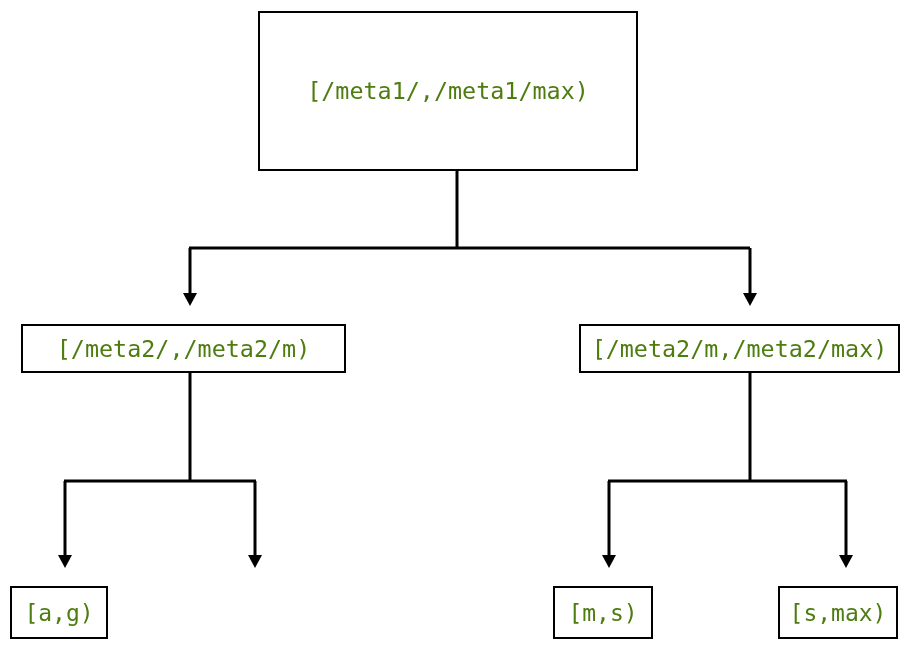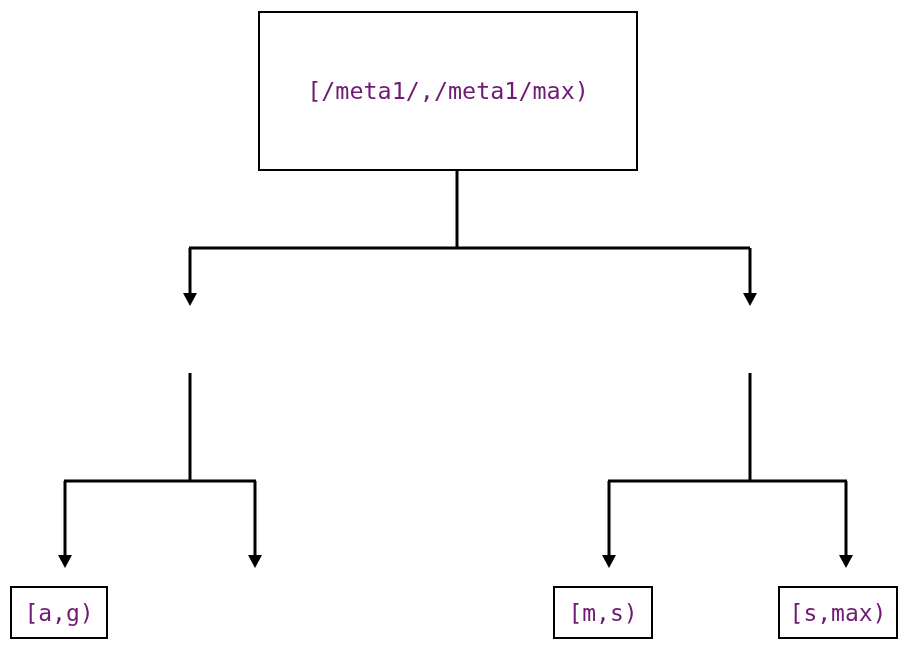--- a/index.html
+++ b/index.html
@@ -27,21 +27,21 @@
     pointer-events: none;
   }
   .node {
     position: absolute;
     box-sizing: border-box;
     border: 2px solid #000000;
     background: #ffffff;
     display: flex;
     align-items: center;
     justify-content: center;
-    color: #701a75;
+    color: #4d7c0f;
     font-family: "DejaVu Sans Mono", "Liberation Mono", monospace;
     white-space: pre;
     letter-spacing: 0px;
   }
   .node.root {
     left: 258px;
     top: 11px;
     width: 380px;
     height: 160px;
     font-size: 23.4px;
@@ -132,21 +132,23 @@
     </g>
 
     <g>
       <line x1="846" y1="481" x2="846" y2="555" stroke="#000000" stroke-width="3"></line>
       <polygon points="839,555 853,555 846,568" fill="#000000"></polygon>
     </g>
   </svg>
 
   <div class="node root">[/meta1/,/meta1/max)</div>
 
+  <div class="node mid-left">[/meta2/,/meta2/m)</div>
 
+  <div class="node mid-right">[/meta2/m,/meta2/max)</div>
 
   <div class="node leaf leaf-1">[a,g)</div>
 
 
   <div class="node leaf leaf-3">[m,s)</div>
 
   <div class="node leaf leaf-4">[s,max)</div>
 
 </div>
 

